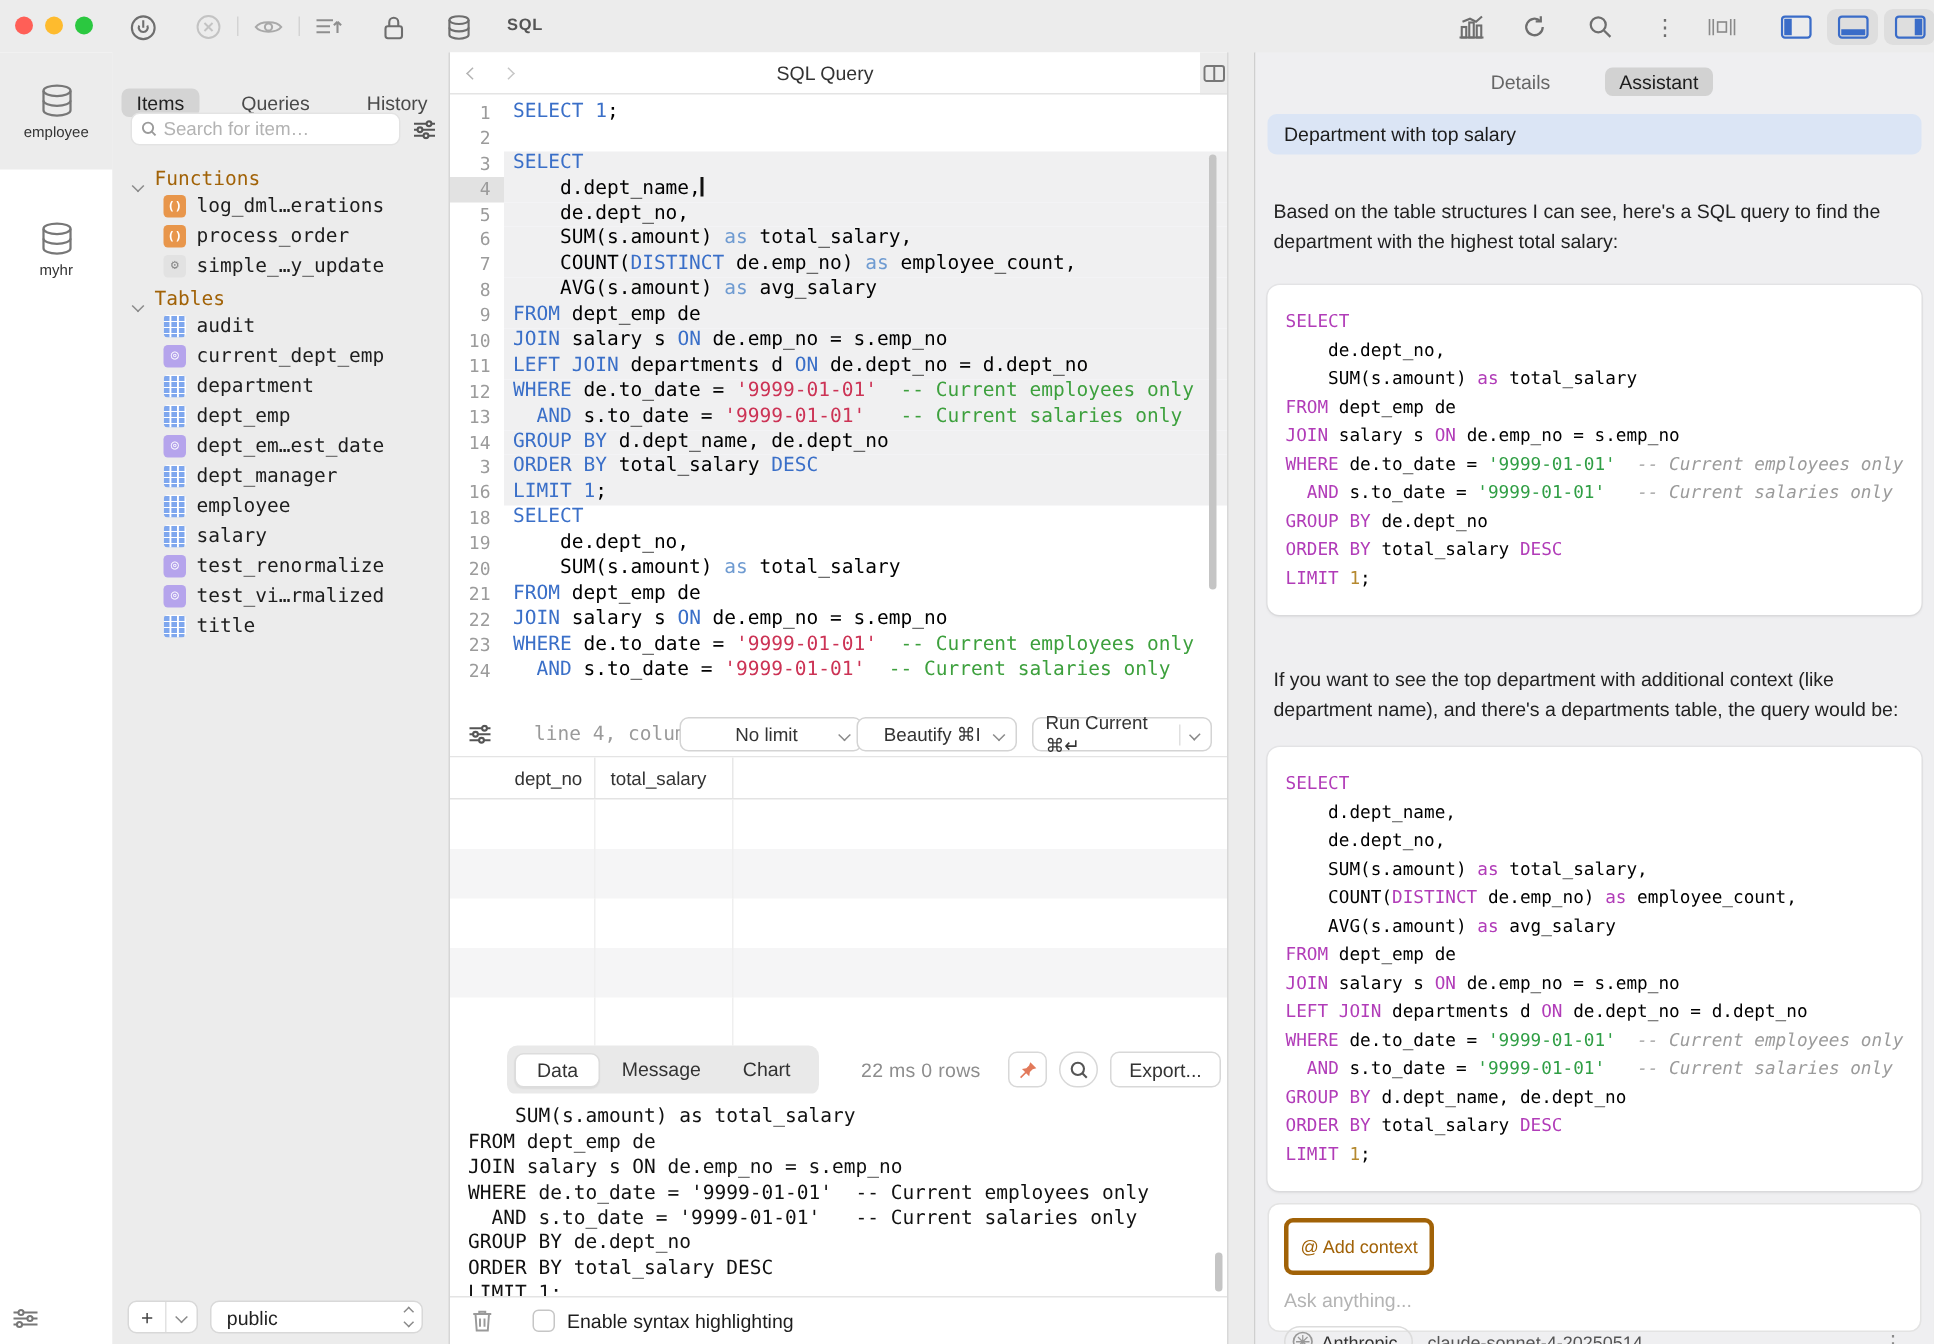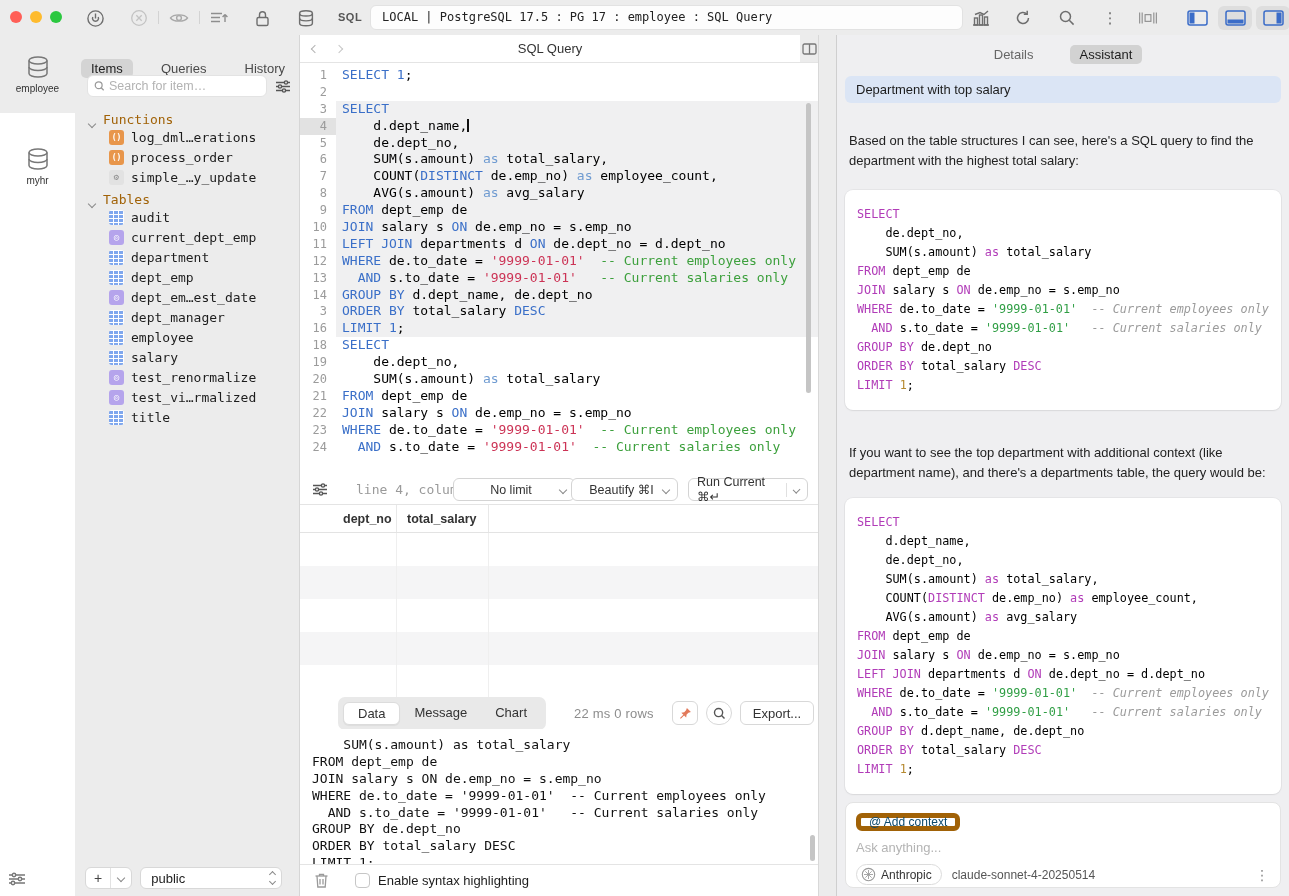--- a/index.html
+++ b/index.html
@@ -73,21 +73,21 @@
 .caret{display:inline-block;width:1.5px;height:13px;background:#111;vertical-align:-2px}
 .sb-thumb{position:absolute;width:5px;border-radius:3px;background:#c5c5c5}
 
 .edstatus{position:absolute;top:440px;left:0;right:0;height:30px;border-bottom:1px solid #e4e4e4;display:flex;align-items:center}
 .edstatus .st{font-family:"DejaVu Sans Mono",monospace;font-size:13px;color:#9a9a9a;margin-left:28px}
 .selbtn{height:23px;border:1px solid #d4d4d4;border-radius:6px;background:#fff;display:flex;align-items:center;font-size:12.5px;color:#333;padding:0 8px;position:absolute;top:3px}
 .selbtn .lbl{margin-right:8px}
 .selbtn .divd{width:1px;height:14px;background:#e0e0e0;margin:0 7px}
 
 .results{position:absolute;top:470px;left:0;right:0;height:192px;background:#fff}
-.rhead{display:flex;height:28px;border-bottom:1px solid #e3e3e3;align-items:center;font-size:12.5px;font-weight:bold;color:#333}
+.rhead{display:flex;height:28px;border-bottom:1px solid #e3e3e3;align-items:center;font-size:12.5px;font-weight:normal;color:#333}
 .rcell{height:100%;display:flex;align-items:center;padding-left:10px;border-right:1px solid #e8e8e8}
 .rrow{display:flex;height:33px}
 .rrow.alt{background:#f5f5f6}
 .rrow .rcell{border-right:1px solid #efefef}
 .spacercell{width:33px;border-right:none!important}
 
 .outbar{position:absolute;top:662px;left:0;right:0;height:32px;background:#fff;display:flex;align-items:center}
 .seg{display:flex;background:#e9e9e9;border-radius:7px;padding:5px;margin-left:38px}
 .seg .tab{font-size:13px;color:#333;padding:3px 14px;border-radius:6px}
 .seg .tab.active{background:#fff;border:1px solid #dcdcdc;box-shadow:0 1px 1px rgba(0,0,0,.05)}
@@ -104,21 +104,21 @@
 .rpanel{position:absolute;top:35px;left:837px;right:0;bottom:0;background:#efeff1}
 .rtabs{position:absolute;top:10px;left:0;right:0;display:flex;justify-content:center;gap:26px}
 .rtabs .tab{font-size:13px;color:#666;padding:2px 10px;border-radius:5px}
 .rtabs .tab.active{background:#d2d2d2;color:#1d1d1d}
 .topic{position:absolute;top:41px;left:8px;right:8px;height:27px;background:#dbe5f5;border-radius:6px;display:flex;align-items:center;padding-left:11px;font-size:13px;color:#1c1c1c}
 .para{position:absolute;left:12px;right:12px;font-size:13px;color:#222;line-height:20px}
 .aicard{position:absolute;left:8px;right:8px;background:#fff;border-radius:8px;box-shadow:0 0 0 1px rgba(0,0,0,.04),0 1px 2px rgba(0,0,0,.06);padding:15px 12px;font-family:"DejaVu Sans Mono",monospace;font-size:11.8px}
 .ailine{height:19px;line-height:19px;white-space:pre}
 .aicard .kw{color:#b13cb8}.aicard .kw2{color:#b13cb8}.aicard .str{color:#2f9e44}.aicard .com{color:#9b9b9b;font-style:italic}.aicard .num{color:#b5892f}
 .inputcard{position:absolute;left:8px;right:8px;bottom:8px;height:86px;background:#fff;border-radius:8px;border:1px solid #e3e3e3;padding:9px 10px}
-.ctxchip{display:inline-flex;align-items:center;height:18px;border:5px solid #a16207;border-radius:6px;font-size:12px;color:#0c4a6e;padding:0 8px}
+.ctxchip{display:inline-flex;align-items:center;height:38px;border:3px solid #a16207;border-radius:6px;font-size:12px;color:#a16207;padding:0 8px}
 .askinput{border:0;outline:0;width:100%;font-size:13px;color:#333;margin-top:9px;font-family:"Liberation Sans",sans-serif}
 .askinput::placeholder{color:#b4b4b4}
 .modelrow{display:flex;align-items:center;margin-top:8px}
 .provpill{display:inline-flex;align-items:center;height:21px;border:1px solid #dcdcdc;border-radius:11px;font-size:12px;color:#333;padding:0 9px 0 4px;gap:5px}
 .modelname{font-size:12px;color:#555;margin-left:10px}
 .dots3{margin-left:auto;color:#8a8a8a;font-size:14px;letter-spacing:1px}
 </style>
 </head>
 <body>
 
@@ -163,21 +163,20 @@
         </svg>
     </div>
     <div class="tbicon" style="left:296px">
       <svg width="18" height="19" viewBox="0 0 18 19" fill="none" stroke="#6e6e6e" stroke-width="1.4">
           <ellipse cx="9" cy="4.4" rx="6.4" ry="2.6"></ellipse>
           <path d="M2.6 4.4v9.8c0 1.5 2.9 2.6 6.4 2.6s6.4-1.1 6.4-2.6V4.4"></path>
           <path d="M2.6 9.3c0 1.5 2.9 2.6 6.4 2.6s6.4-1.1 6.4-2.6"></path>
         </svg>
     </div>
     <div class="sqlbadge">SQL</div>
-    <div class="titlefield">LOCAL | PostgreSQL 17.5 : PG 17 : employee : SQL Query</div>
 
     <div class="tbicon" style="left:971px">
       <svg width="20" height="18" viewBox="0 0 20 18" fill="none" stroke="#6e6e6e" stroke-width="1.4">
           <path d="M2 16h16"></path>
           <rect x="3.5" y="9" width="3" height="7"></rect>
           <rect x="8.5" y="6" width="3" height="10"></rect>
           <rect x="13.5" y="8" width="3" height="8"></rect>
           <path d="M4 5.5l5-2 4 2 4-3.5"></path>
         </svg>
     </div>

